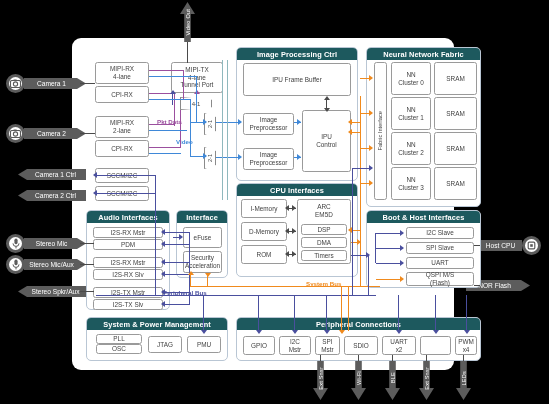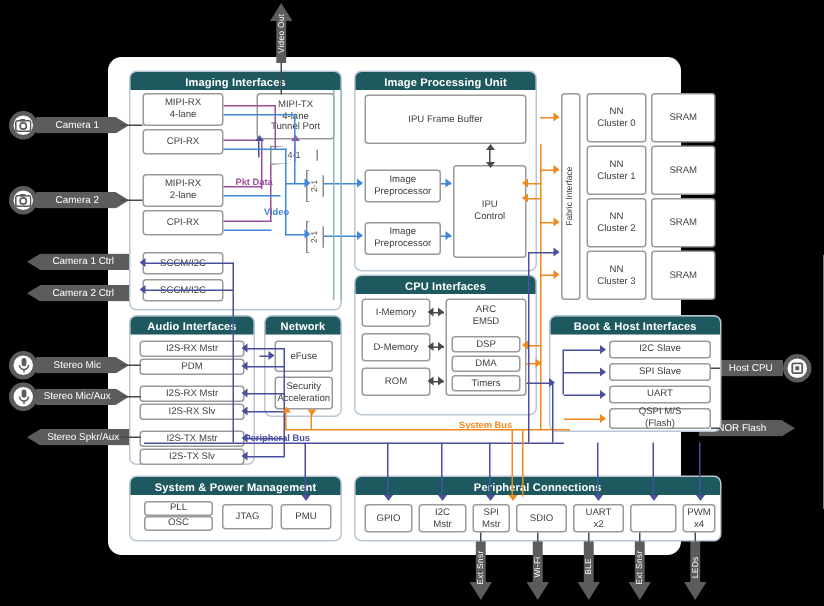--- a/index.html
+++ b/index.html
@@ -186,23 +186,20 @@
   <div class="io ar-d" style="left:385px;top:356px;width:15px;height:44px;">
     <span class="vtxt">BLE</span>
   </div>
   <div class="io ar-d" style="left:419px;top:356px;width:15px;height:44px;">
     <span class="vtxt">Ext Snsr</span>
   </div>
   <div class="io ar-d" style="left:456px;top:356px;width:15px;height:44px;">
     <span class="vtxt">LEDs</span>
   </div>
 
-  <div class="group" style="left:86px;top:47px;width:142px;height:160px;">
-    <div class="ghdr">Imaging Interfaces</div>
-  </div>
   <div class="blk" style="left:95px;top:62px;width:54px;height:22px;white-space:pre-line;">MIPI-RX
 4-lane</div>
   <div class="blk" style="left:95px;top:86px;width:54px;height:17px;white-space:pre-line;">CPI-RX</div>
   <div class="blk" style="left:95px;top:116px;width:54px;height:22px;white-space:pre-line;">MIPI-RX
 2-lane</div>
   <div class="blk" style="left:95px;top:140px;width:54px;height:17px;white-space:pre-line;">CPI-RX</div>
   <div class="blk" style="left:95px;top:168px;width:54px;height:15px;">SCCM/I2C</div>
   <div class="blk" style="left:95px;top:186px;width:54px;height:15px;">SCCM/I2C</div>
   <div class="blk" style="left:171px;top:62px;width:52px;height:31px;white-space:pre-line;">MIPI-TX
 4-lane
@@ -215,30 +212,33 @@
     <span class="rot">2-1</span>
   </div>
   <div class="mux v21" style="left:204px;top:147px;width:12px;height:22px;">
     <span class="rot">2-1</span>
   </div>
 
   <div class="buslbl lbl-pkt" style="left:157px;top:118px;">Pkt Data</div>
   <div class="buslbl lbl-video" style="left:176px;top:138px;">Video</div>
 
   <div class="group" style="left:236px;top:47px;width:122px;height:134px;">
-    <div class="ghdr">Image Processing Unit</div>
+    <div class="ghdr">Image Processing Ctrl</div>
   </div>
   <div class="blk" style="left:243px;top:63px;width:108px;height:33px;">IPU Frame Buffer</div>
   <div class="blk" style="left:243px;top:113px;width:51px;height:22px;white-space:pre-line;">Image
 Preprocessor</div>
   <div class="blk" style="left:243px;top:148px;width:51px;height:22px;white-space:pre-line;">Image
 Preprocessor</div>
   <div class="blk" style="left:302px;top:110px;width:49px;height:62px;white-space:pre-line;">IPU
 Control</div>
 
+  <div class="group" style="left:366px;top:47px;width:115px;height:160px;">
+    <div class="ghdr">Neural Network Fabric</div>
+  </div>
   <div class="blk" style="left:374px;top:62px;width:13px;height:138px;">
     <span class="vlabel" style="font-size:5.7px;white-space:nowrap;">Fabric Interface</span>
   </div>
   <div class="blk" style="left:391px;top:62px;width:40px;height:33px;white-space:pre-line;">NN
 Cluster 0</div>
   <div class="blk" style="left:434px;top:62px;width:43px;height:33px;">SRAM</div>
   <div class="blk" style="left:391px;top:97px;width:40px;height:33px;white-space:pre-line;">NN
 Cluster 1</div>
   <div class="blk" style="left:434px;top:97px;width:43px;height:33px;">SRAM</div>
   <div class="blk" style="left:391px;top:132px;width:40px;height:33px;white-space:pre-line;">NN
@@ -266,21 +266,21 @@
     <div class="ghdr">Audio Interfaces</div>
   </div>
   <div class="blk" style="left:93px;top:227px;width:70px;height:11px;">I2S-RX Mstr</div>
   <div class="blk" style="left:93px;top:239px;width:70px;height:11px;">PDM</div>
   <div class="blk" style="left:93px;top:257px;width:70px;height:11px;">I2S-RX Mstr</div>
   <div class="blk" style="left:93px;top:269px;width:70px;height:11px;">I2S-RX Slv</div>
   <div class="blk" style="left:93px;top:287px;width:70px;height:11px;">I2S-TX Mstr</div>
   <div class="blk" style="left:93px;top:299px;width:70px;height:11px;">I2S-TX Slv</div>
 
   <div class="group" style="left:176px;top:210px;width:52px;height:68px;">
-    <div class="ghdr">Network</div>
+    <div class="ghdr">Interface</div>
   </div>
   <div class="blk" style="left:183px;top:227px;width:39px;height:21px;">eFuse</div>
   <div class="blk" style="left:183px;top:251px;width:39px;height:22px;white-space:pre-line;">Security
 Acceleration</div>
 
   <div class="group" style="left:366px;top:210px;width:115px;height:78px;">
     <div class="ghdr">Boot &amp; Host Interfaces</div>
   </div>
   <div class="blk" style="left:406px;top:227px;width:68px;height:12px;">I2C Slave</div>
   <div class="blk" style="left:406px;top:242px;width:68px;height:12px;">SPI Slave</div>

